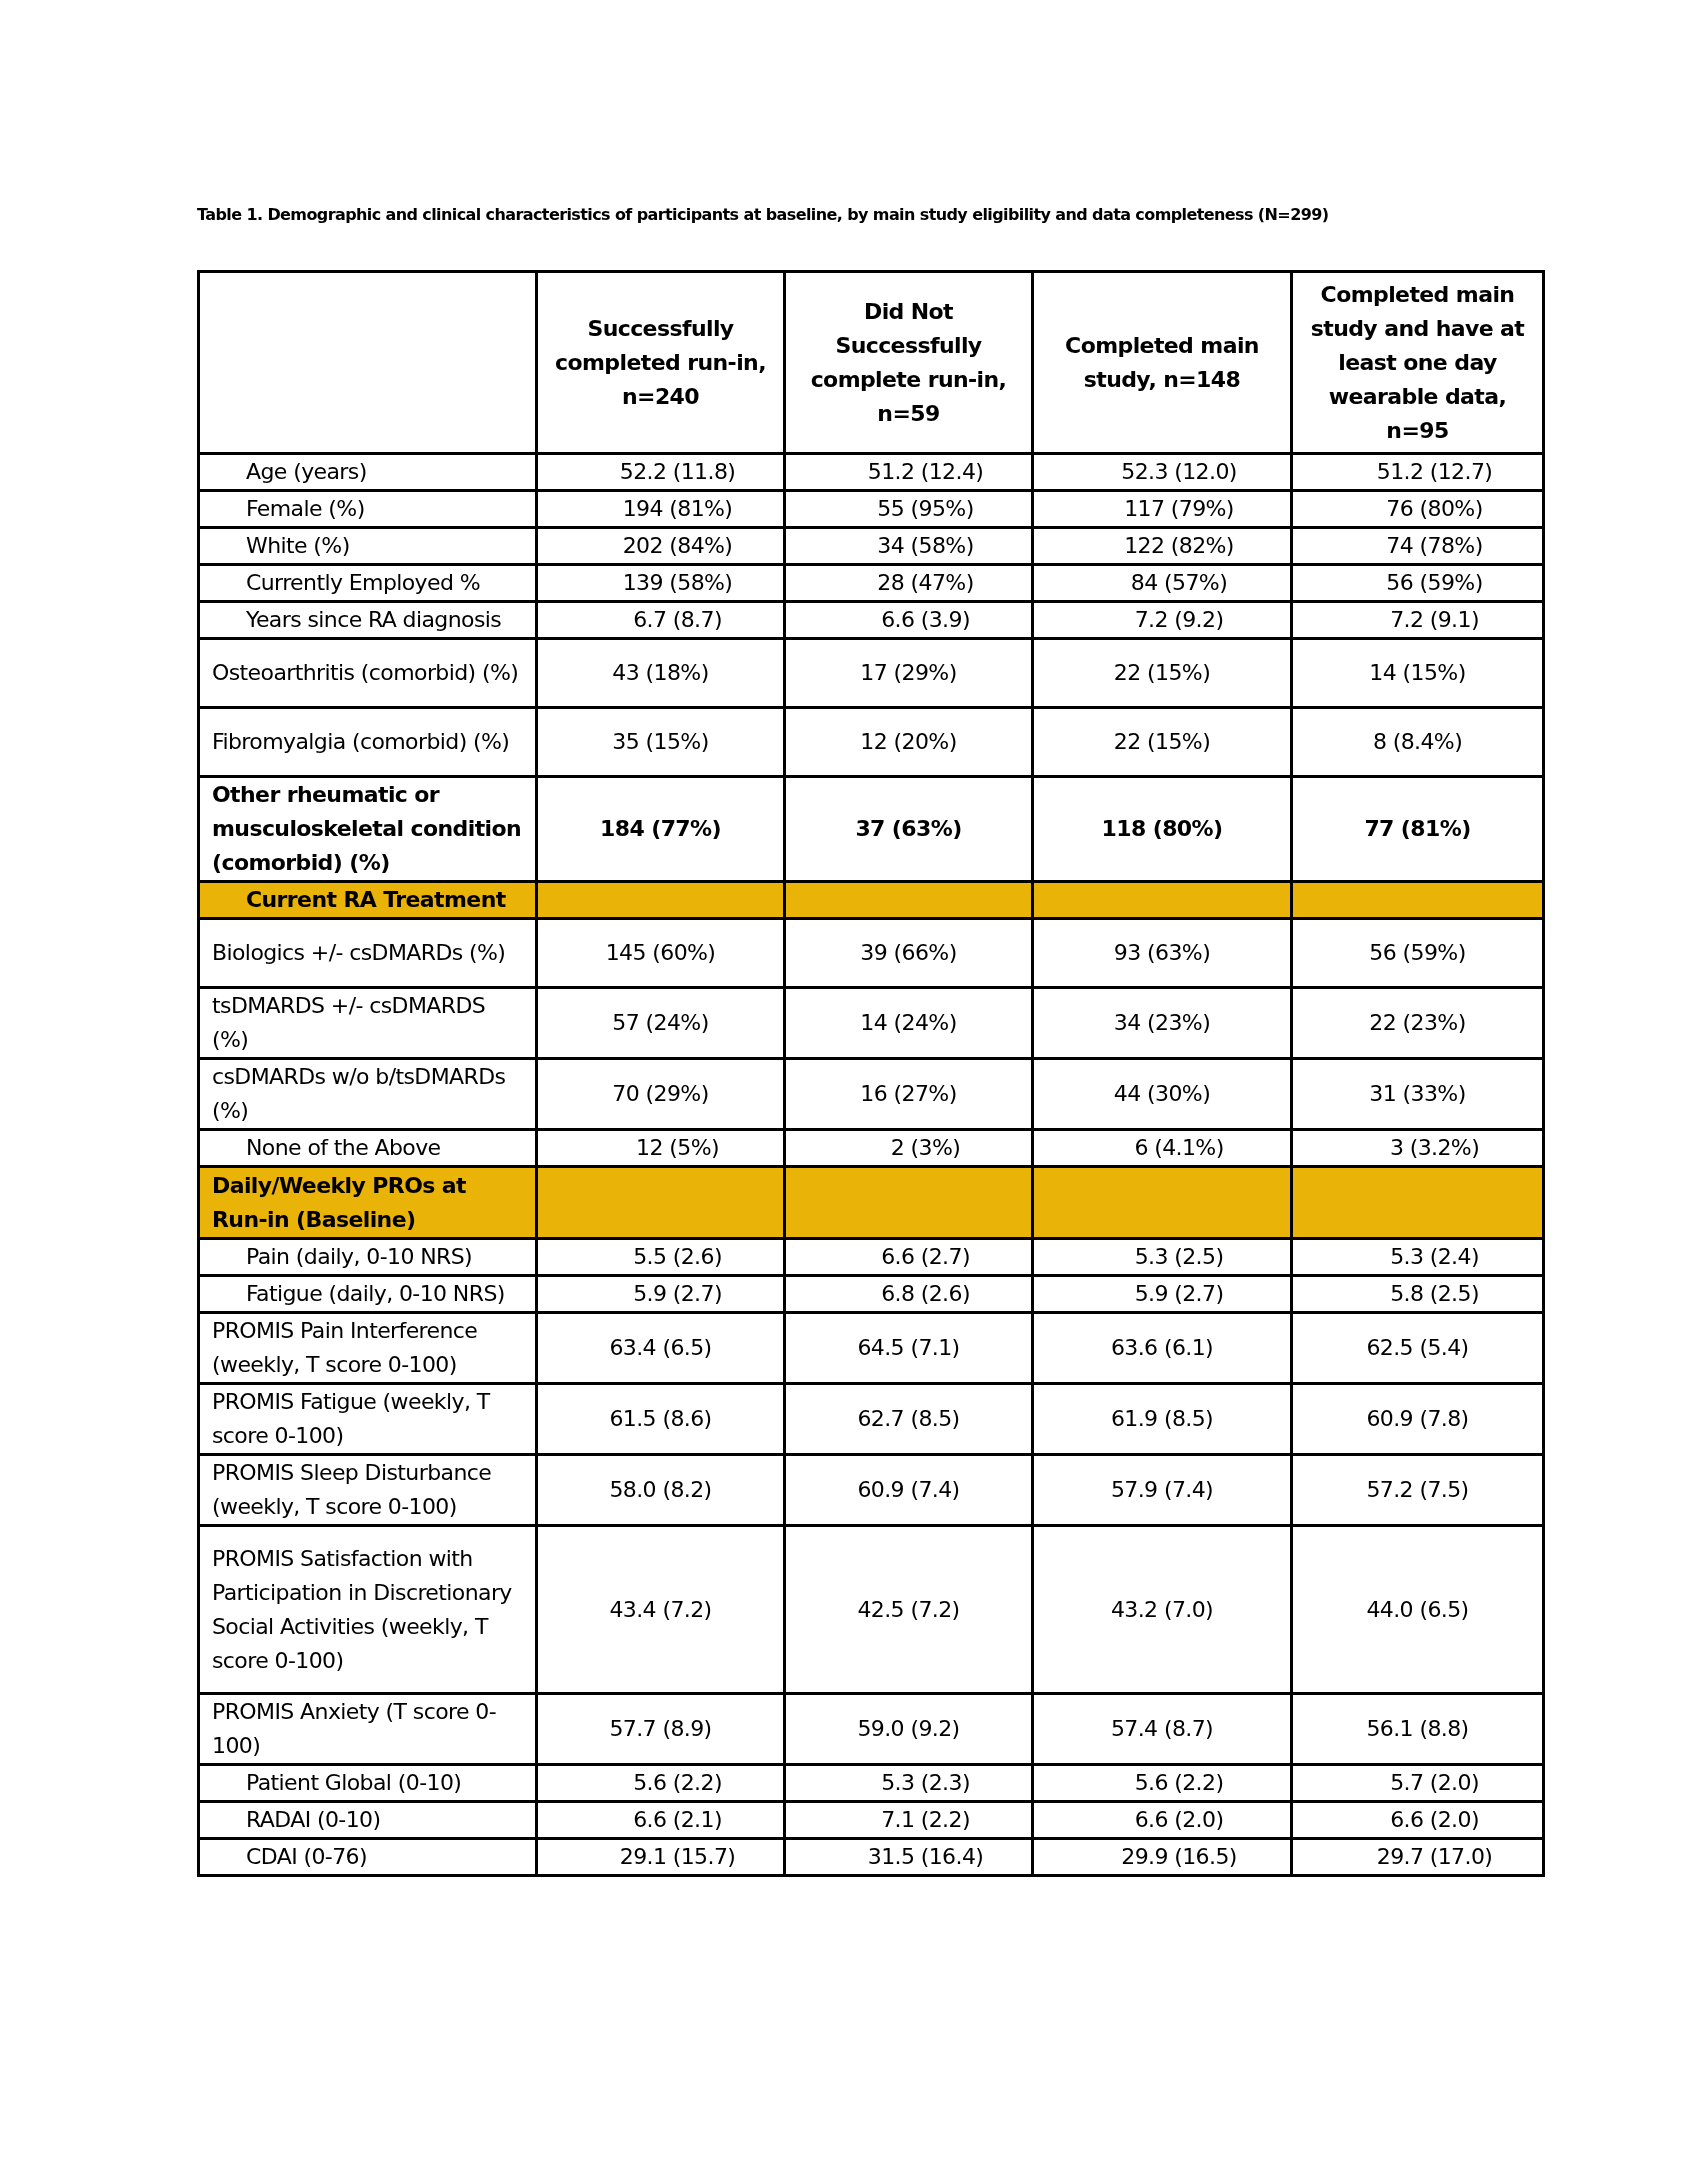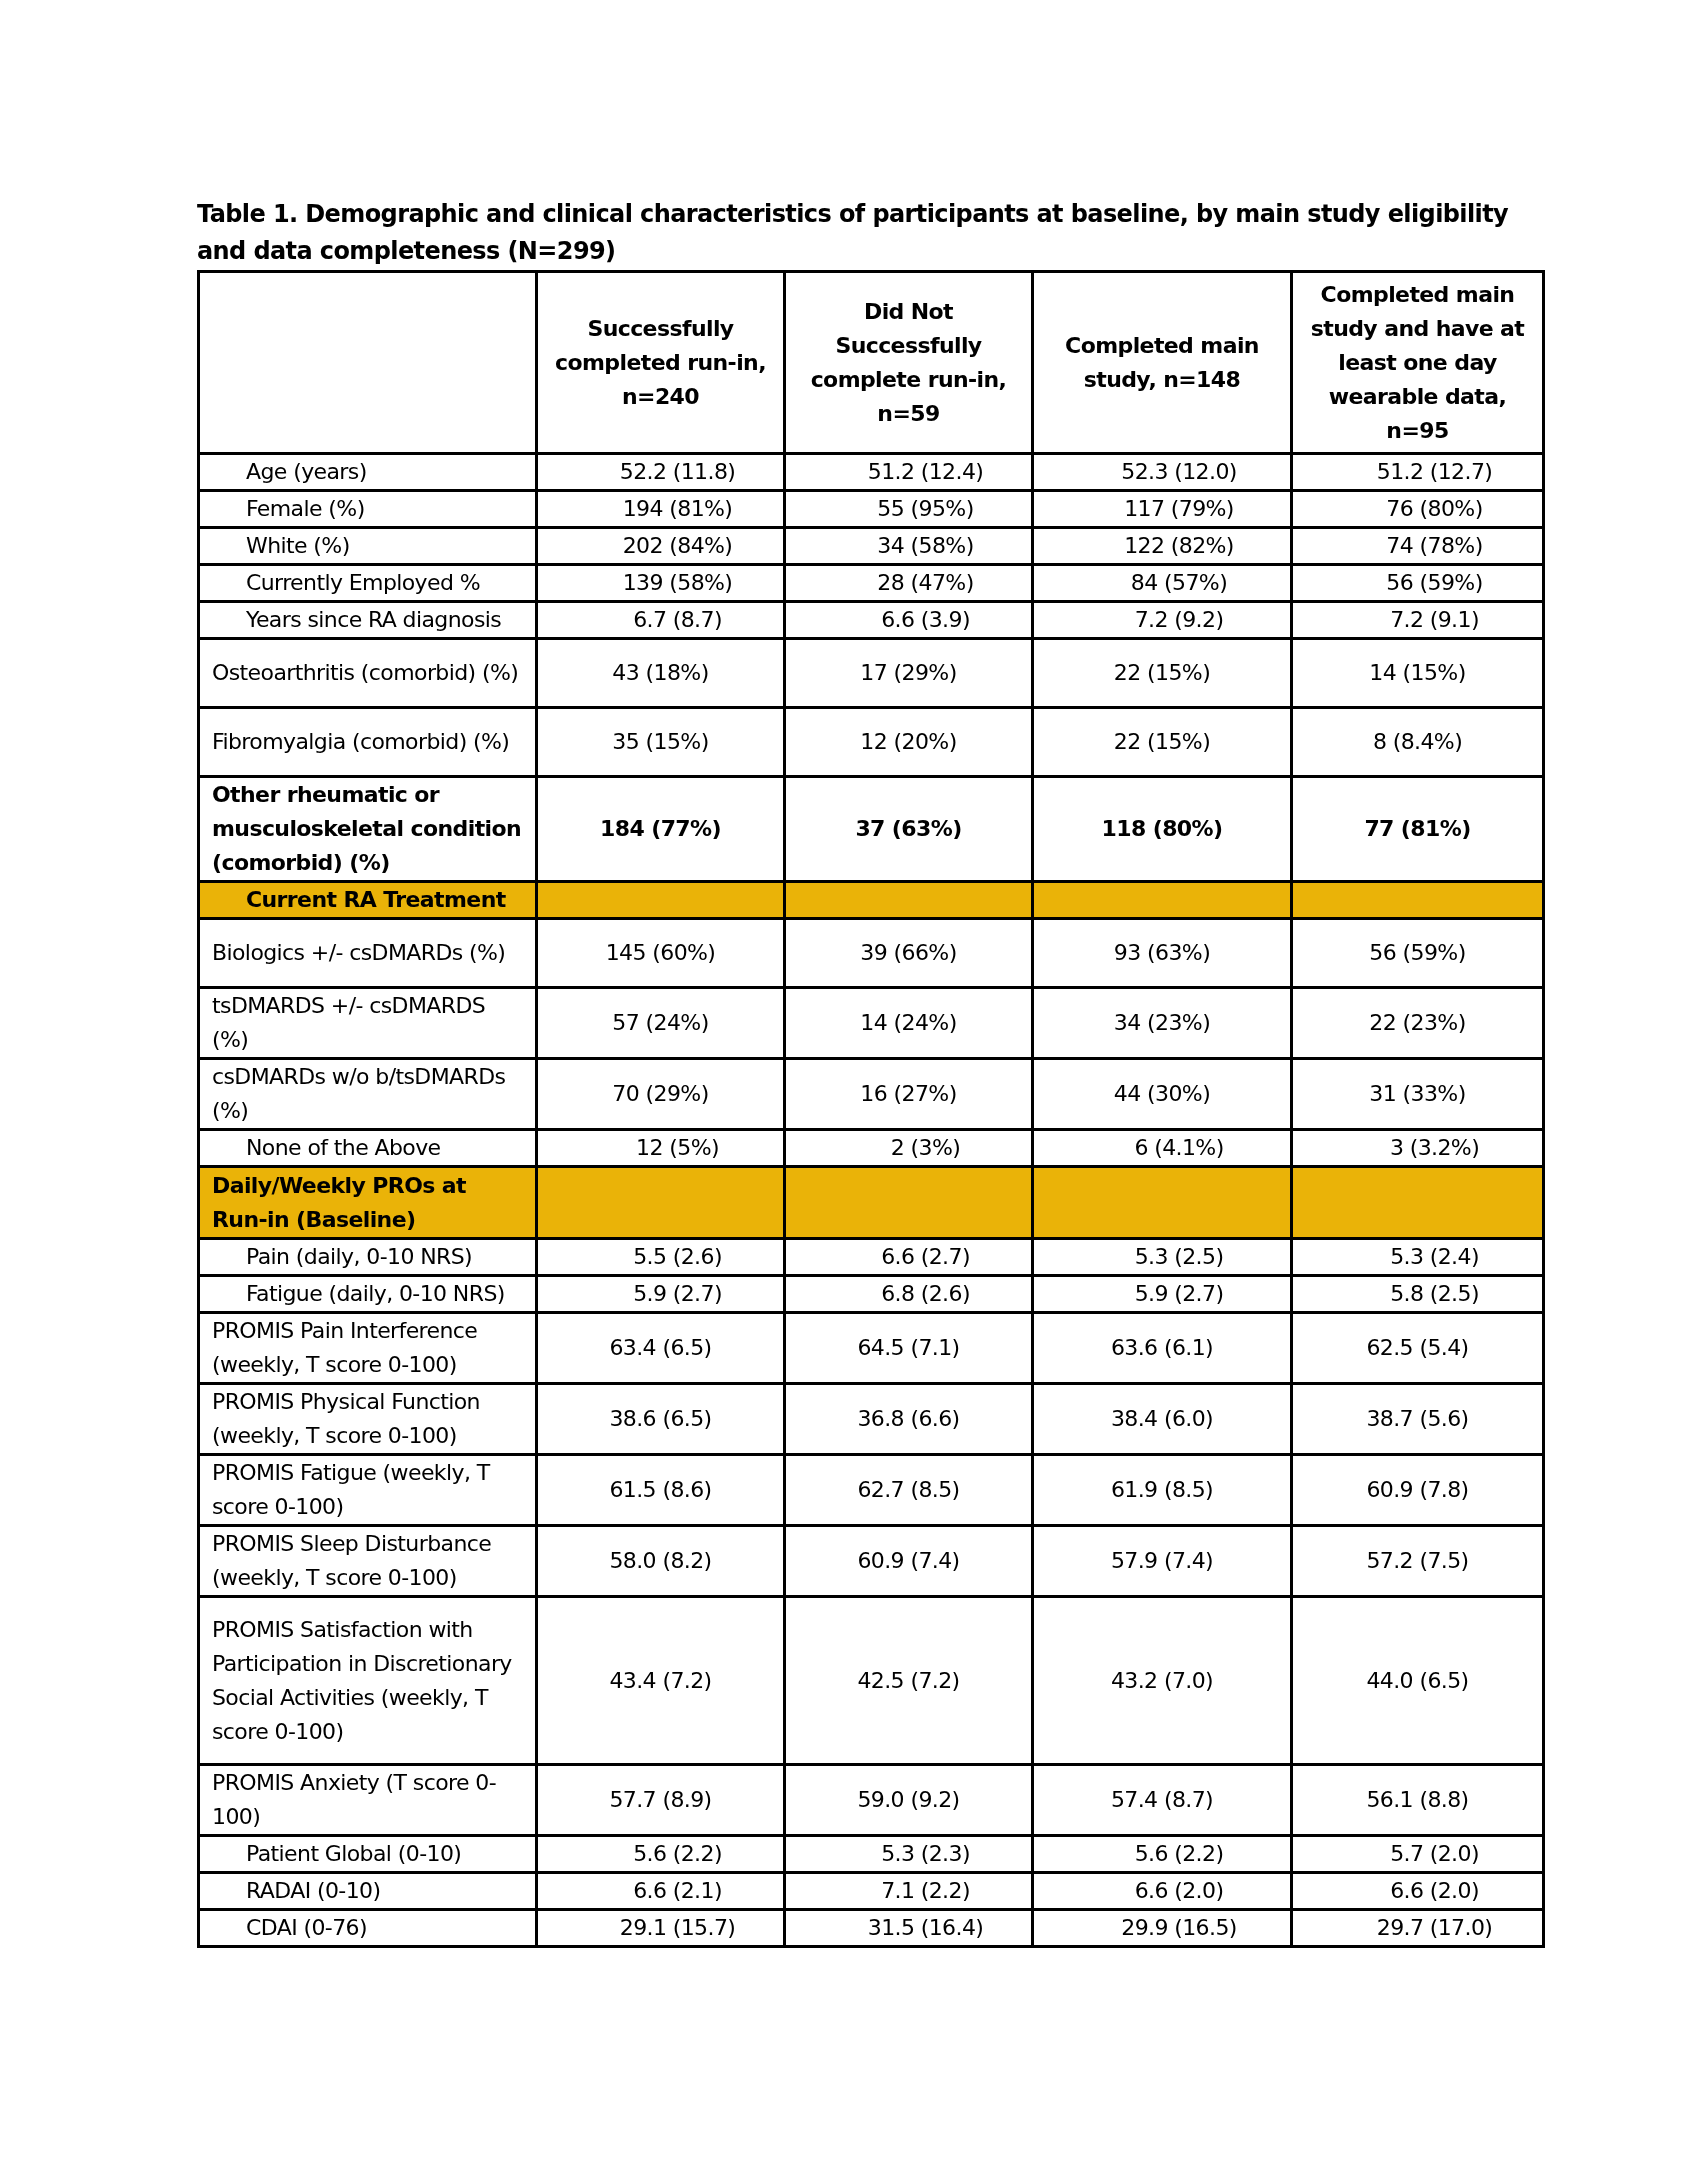--- a/index.html
+++ b/index.html
@@ -1,20 +1,20 @@
 <!DOCTYPE html>
 <html><head>
 <meta charset="utf-8">
 <style>
   html, body { margin: 0; padding: 0; background: #ffffff; }
   body { width: 1683px; height: 2178px; position: relative; font-family: "Liberation Sans", "DejaVu Sans", sans-serif; color: #000; }
   .title {
     position: absolute; left: 197px; top: 196px; width: 1346px;
     font-family: "DejaVu Sans", sans-serif; font-weight: bold;
-    font-size: 24px; line-height: 37px; letter-spacing: -0.6px;
+    font-size: 16px; line-height: 37px; letter-spacing: -0.6px;
   }
   table.t {
     position: absolute; left: 197px; top: 270px;
     width: 1344px; border-collapse: collapse; table-layout: fixed;
     font-family: "DejaVu Sans", sans-serif; font-size: 22px; letter-spacing: -0.6px;
   }
   table.t col.c0 { width: 338px; }
   table.t col.c1 { width: 248px; }
   table.t col.c2 { width: 248px; }
   table.t col.c3 { width: 259px; }
@@ -171,27 +171,20 @@
       <td class="val">5.8 (2.5)</td>
     </tr>
     <tr class="r2">
       <td class="lbl">PROMIS Pain Interference (weekly, T score 0-100)</td>
       <td class="val">63.4 (6.5)</td>
       <td class="val">64.5 (7.1)</td>
       <td class="val">63.6 (6.1)</td>
       <td class="val">62.5 (5.4)</td>
     </tr>
     <tr class="r2">
-      <td class="lbl">PROMIS Physical Function (weekly, T score 0-100)</td>
-      <td class="val">38.6 (6.5)</td>
-      <td class="val">36.8 (6.6)</td>
-      <td class="val">38.4 (6.0)</td>
-      <td class="val">38.7 (5.6)</td>
-    </tr>
-    <tr class="r2">
       <td class="lbl">PROMIS Fatigue (weekly, T score 0-100)</td>
       <td class="val">61.5 (8.6)</td>
       <td class="val">62.7 (8.5)</td>
       <td class="val">61.9 (8.5)</td>
       <td class="val">60.9 (7.8)</td>
     </tr>
     <tr class="r2">
       <td class="lbl">PROMIS Sleep Disturbance (weekly, T score 0-100)</td>
       <td class="val">58.0 (8.2)</td>
       <td class="val">60.9 (7.4)</td>

